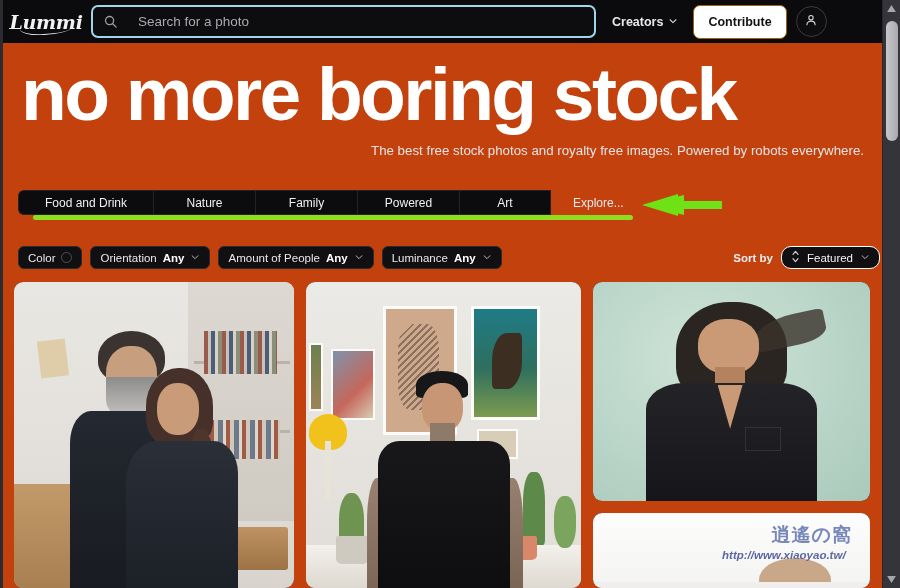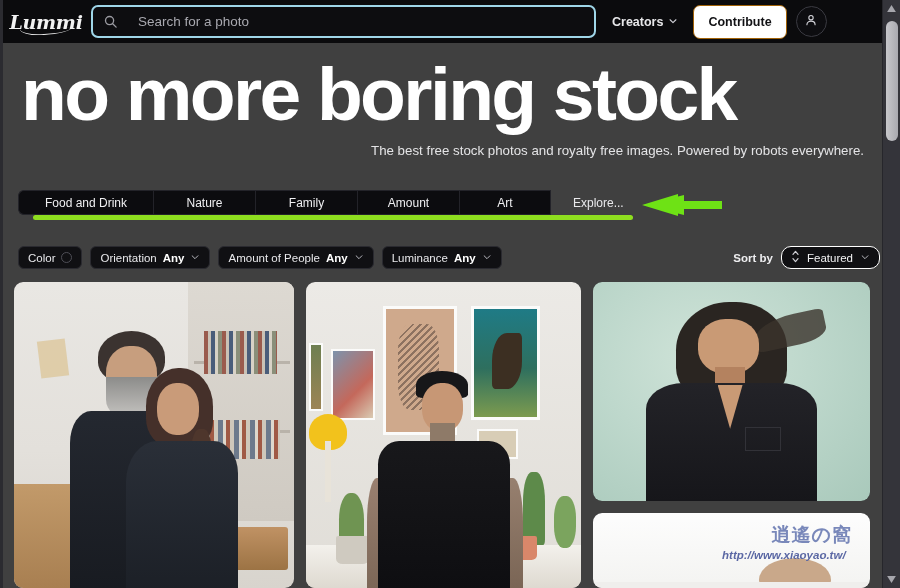--- a/index.html
+++ b/index.html
@@ -9,21 +9,21 @@
     height: 588px;
     overflow: hidden;
     background: #0a0a0c;
     font-family: "Liberation Sans", sans-serif;
   }
 
   #app {
     position: relative;
     width: 900px;
     height: 588px;
-    background: #404040;
+    background: #c2410c;
     overflow: hidden;
   }
 
   
   .window-edge {
     position: absolute;
     left: 0; top: 0;
     width: 3px; height: 588px;
     background: #2b2b30;
     z-index: 40;
@@ -511,21 +511,21 @@
     <div class="tab" style="width:135px">
       <span>Food and Drink</span>
     </div>
     <div class="tab" style="width:102px">
       <span>Nature</span>
     </div>
     <div class="tab" style="width:102px">
       <span>Family</span>
     </div>
     <div class="tab" style="width:102px">
-      <span>Amount</span>
+      <span>Powered</span>
     </div>
     <div class="tab" style="width:92px;border-right:1px solid #232329">
       <span>Art</span>
     </div>
     <div class="tab plain">
       <span>Explore...</span>
     </div>
   </div>
 
   <div class="green-line"></div>

